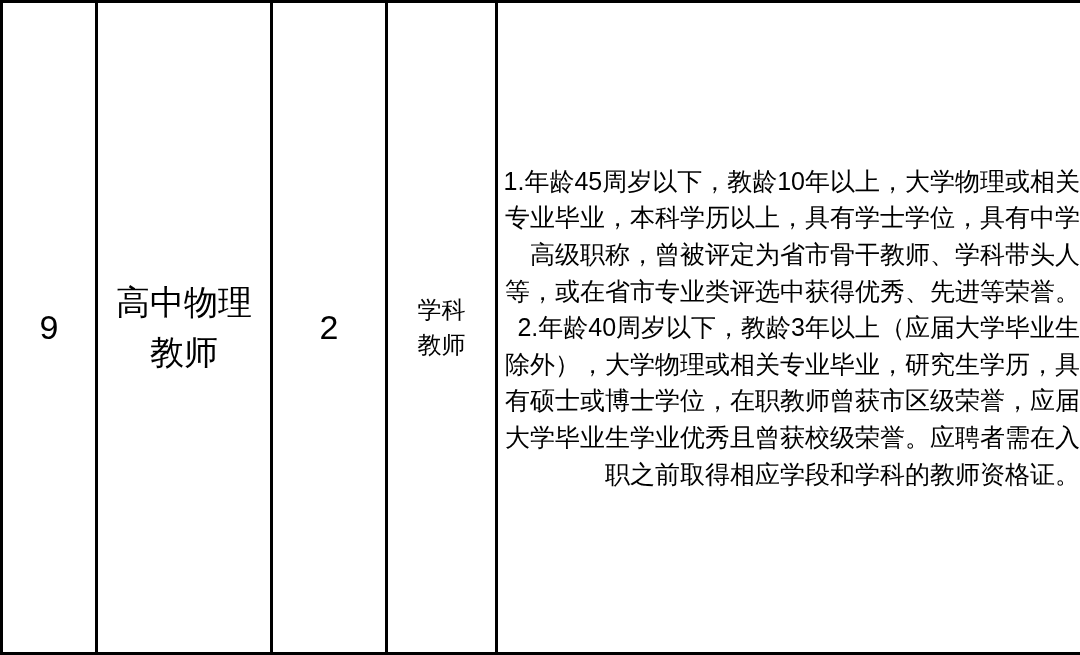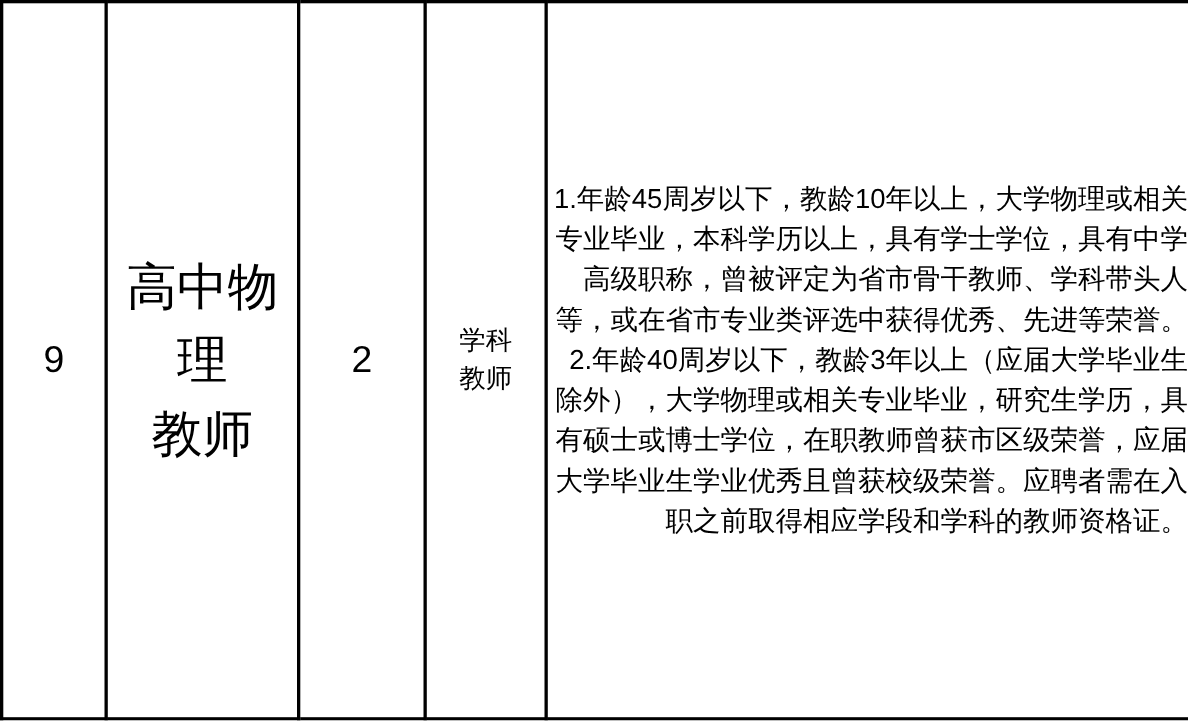--- a/index.html
+++ b/index.html
@@ -38,21 +38,21 @@
     border-bottom-width: 3px;
   }
   td.col-index {
     width: 95px;
     text-align: center;
     font-size: 34px;
   }
   td.col-post {
     width: 175px;
     text-align: center;
-    font-size: 46px;
+    font-size: 34px;
     line-height: 1.45;
   }
   td.col-count {
     width: 115px;
     text-align: center;
     font-size: 34px;
   }
   td.col-type {
     width: 110px;
     text-align: center;

